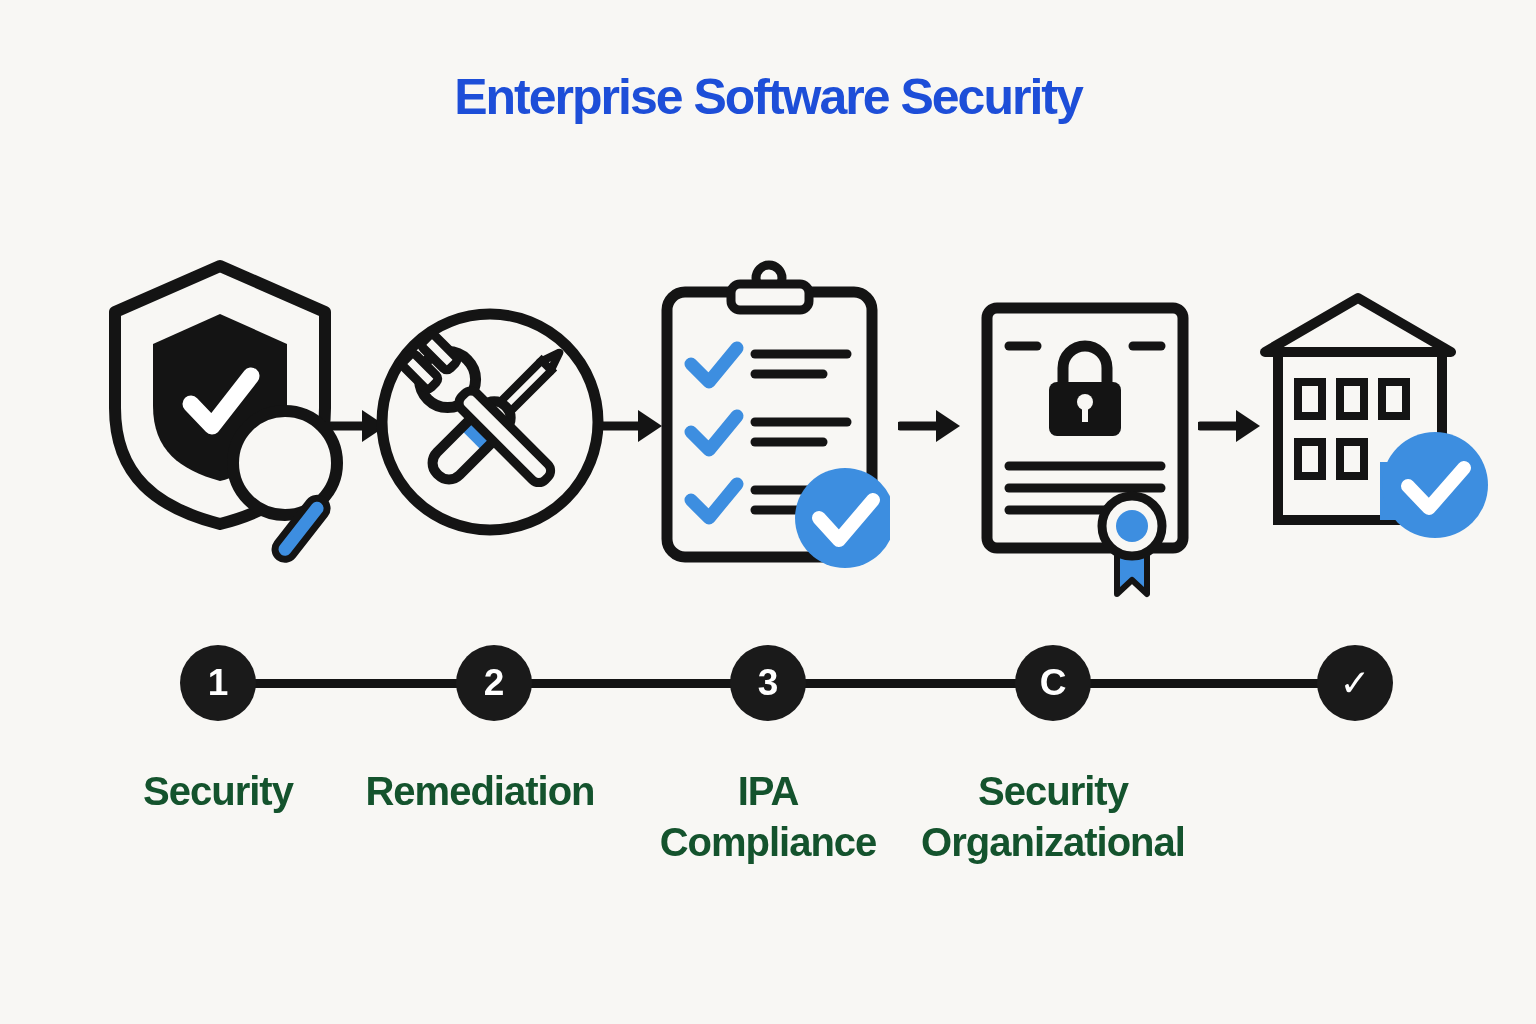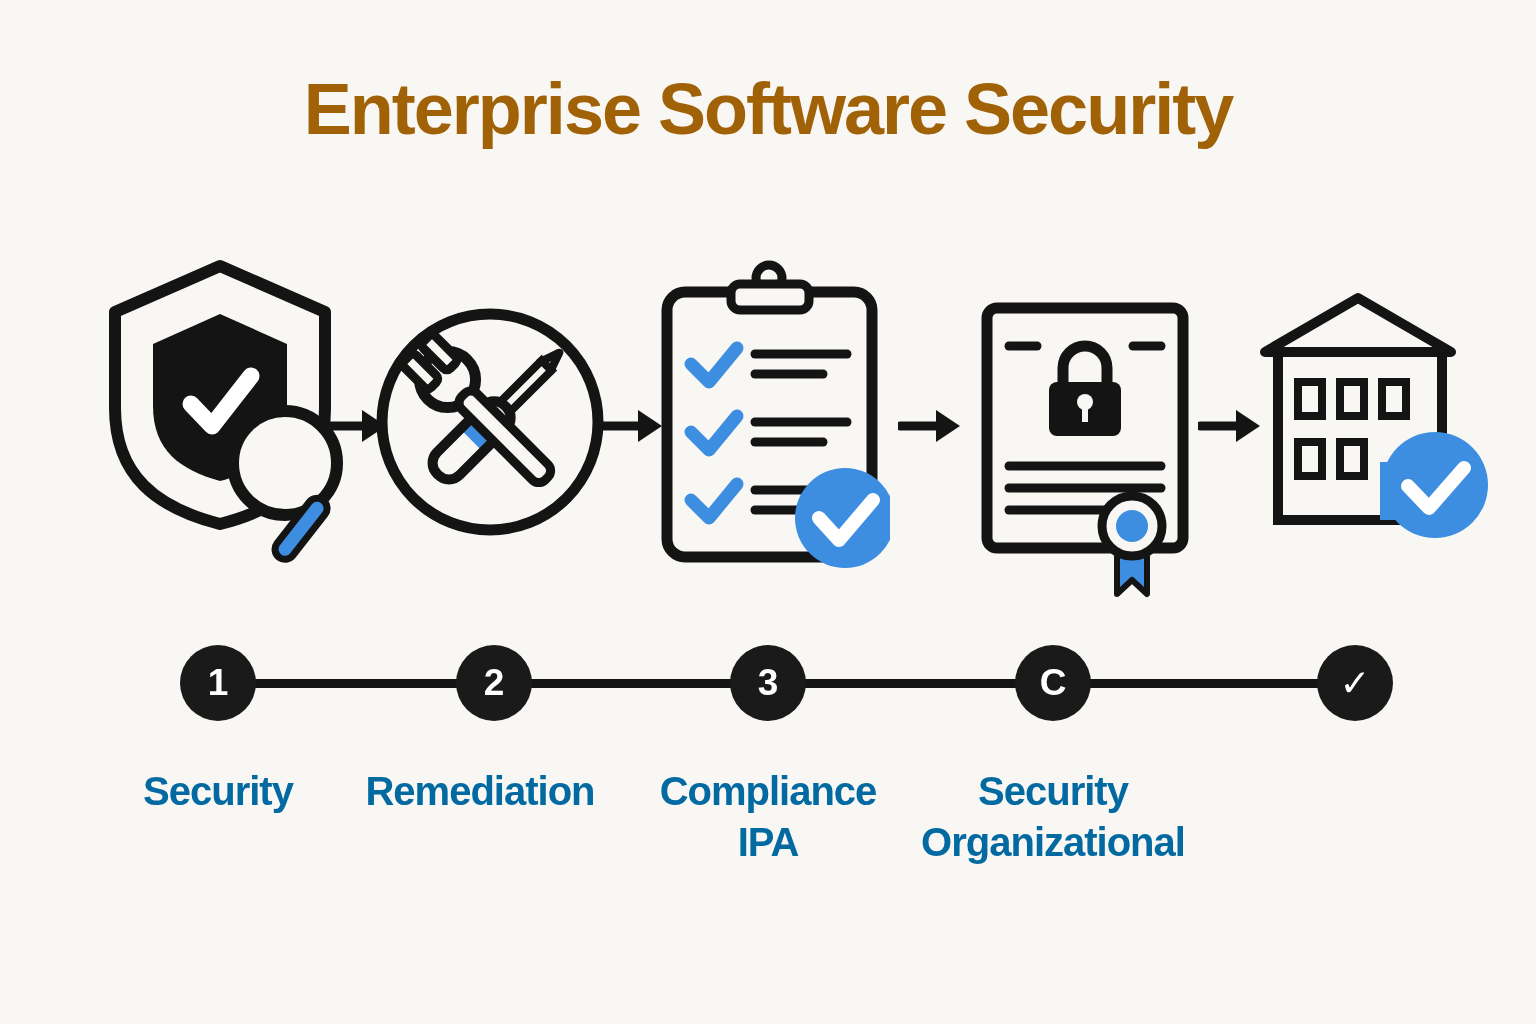--- a/index.html
+++ b/index.html
@@ -1,21 +1,21 @@
 <!DOCTYPE html>
 <html><head>
 <meta charset="utf-8">
 <style>
   * { margin:0; padding:0; box-sizing:border-box; }
   body { width:1536px; height:1024px; font-family:"Liberation Sans","DejaVu Sans",sans-serif; }
   .canvas { position:relative; width:1536px; height:1024px; background:#f8f7f4; overflow:hidden; }
 
   .title {
     position:absolute; top:68px; left:0; width:100%;
-    text-align:center; font-size:72px; font-weight:800; color:#a16207;
+    text-align:center; font-size:50px; font-weight:800; color:#1d4ed8;
     letter-spacing:-2px;
   }
 
   .icon { position:absolute; }
   .arrow { position:absolute; }
 
   
   .step-icon-1 { left:95px;  top:258px; width:280px; height:335px; }
   .step-icon-2 { left:368px; top:300px; width:245px; height:245px; }
   .step-icon-3 { left:655px; top:252px; width:235px; height:320px; }
@@ -39,21 +39,21 @@
   }
   .c1 { left:180px; }
   .c2 { left:456px; }
   .c3 { left:730px; }
   .c4 { left:1015px; }
   .c5 { left:1317px; }
 
   
   .step-label {
     position:absolute; top:766px; width:360px; text-align:center;
-    font-size:40px; font-weight:700; color:#0369a1; line-height:1.28;
+    font-size:40px; font-weight:700; color:#14532d; line-height:1.28;
     letter-spacing:-1px;
   }
   .step-label span { display:block; }
   .l1 { left:38px; }
   .l2 { left:300px; }
   .l3 { left:588px; }
   .l4 { left:873px; }
   .l5 { left:1175px; }
 </style>
 </head>
@@ -216,21 +216,21 @@
     <span>✓</span>
   </div>
 
   <div class="step-label l1">
     <span>Security</span>
   </div>
   <div class="step-label l2">
     <span>Remediation</span>
   </div>
   <div class="step-label l3">
+    <span>IPA</span>
     <span>Compliance</span>
-    <span>IPA</span>
   </div>
   <div class="step-label l4">
     <span>Security</span>
     <span>Organizational</span>
   </div>
 
 </div>
 
 </body></html>

